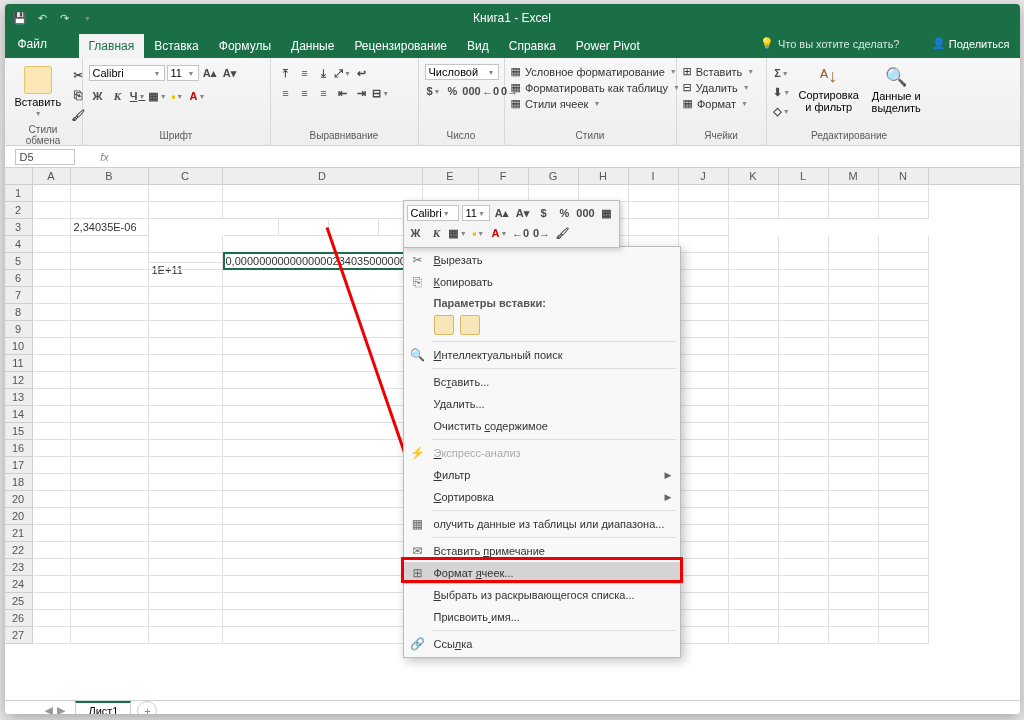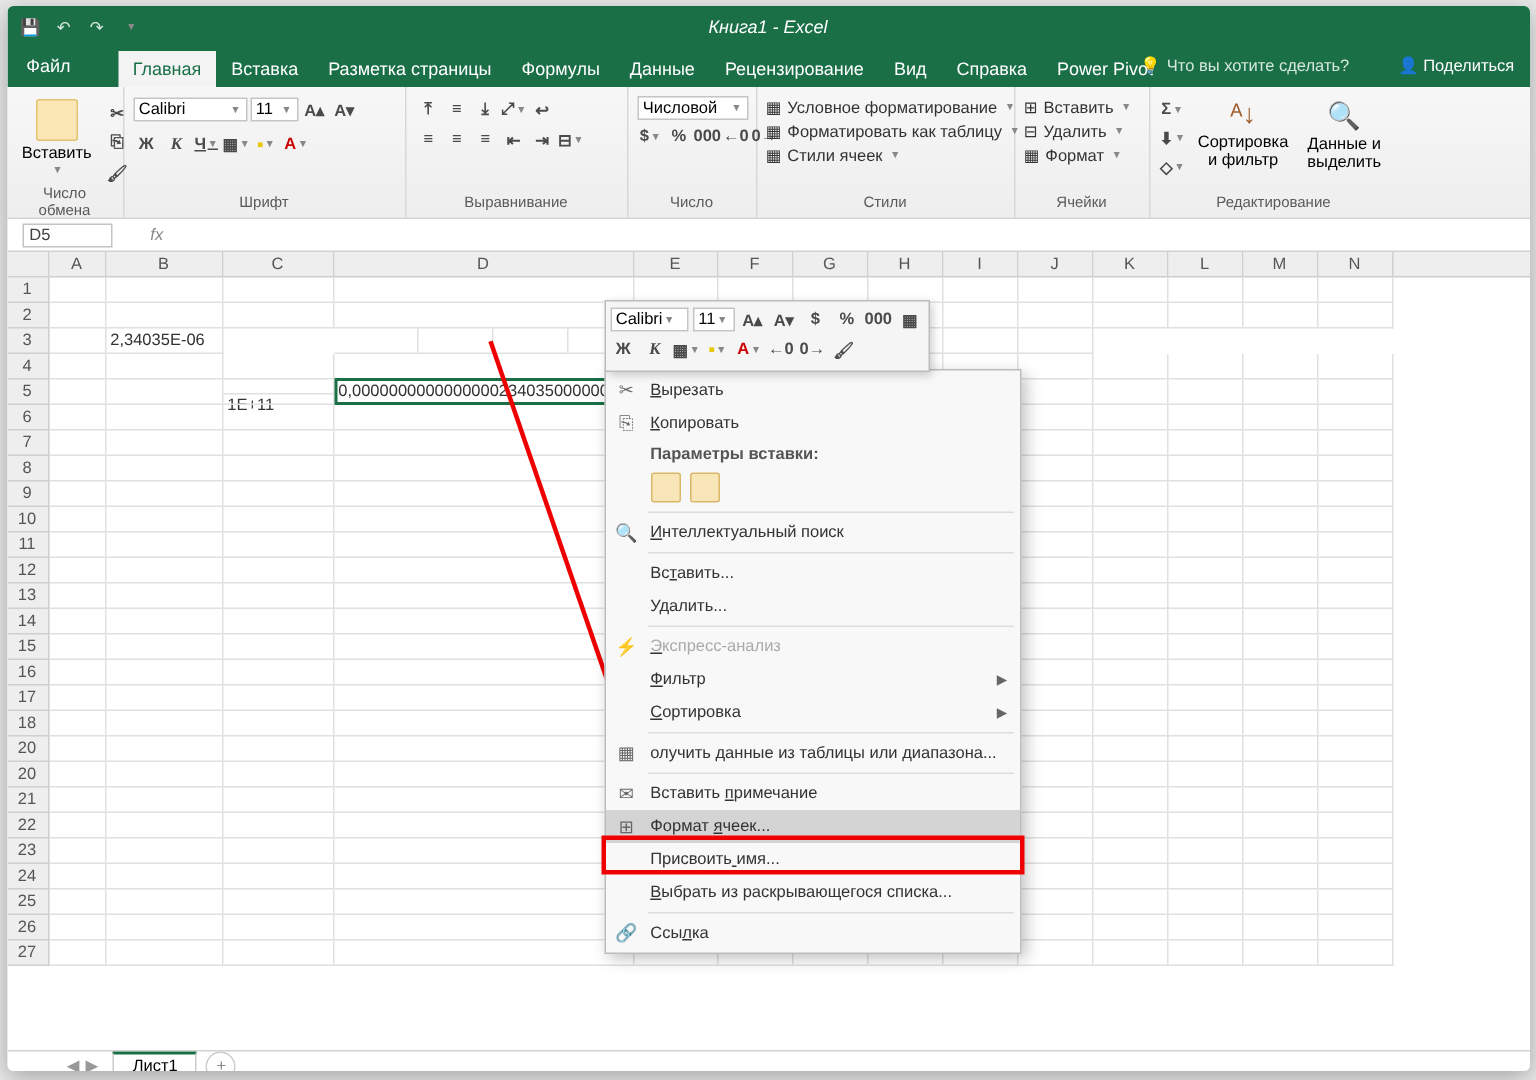--- a/index.html
+++ b/index.html
@@ -1,21 +1,21 @@
 <!DOCTYPE html>
 <html><head>
 <meta charset="utf-8">
 <style>
 * { margin: 0; padding: 0; box-sizing: border-box; font-family: 'Segoe UI', Tahoma, sans-serif; }
 body { background: #e9e9e9; width: 1024px; height: 720px; overflow: hidden; position: relative; }
 .window { background: #fff; width: 1015px; height: 710px; margin: 4px auto; box-shadow: 0 4px 16px rgba(0,0,0,.3); border-radius: 4px; overflow: hidden; position: relative; }
 .titlebar { height: 28px; background: #1a6f47; display: flex; align-items: center; color: #fff; font-size: 12px; position: relative; }
 .qat { display: flex; gap: 6px; padding-left: 8px; align-items: center; }
 .qat-btn { width: 16px; height: 16px; display: flex; align-items: center; justify-content: center; color: #d5e8de; font-size: 11px; }
-.title-center { position: absolute; left: 50%; transform: translateX(-50%); font-size: 12px; font-style: italic; }
+.title-center { position: absolute; left: 50%; transform: translateX(-50%); font-size: 12px; }
 .winctrl { margin-left: auto; display: flex; align-items: center; gap: 2px; }
 .login-btn { background: #fff; color: #333; font-size: 10px; padding: 2px 8px; margin-right: 12px; border-radius: 2px; }
 .wc { width: 36px; height: 28px; display: flex; align-items: center; justify-content: center; color: #fff; font-size: 13px; }
 .tabs { height: 26px; background: #1a6f47; display: flex; align-items: flex-end; padding-left: 26px; }
 .tab { padding: 5px 10px; color: #fff; font-size: 12px; cursor: pointer; }
 .tab.active { background: #f3f3f3; color: #1a6f47; }
 .ribbon { height: 88px; background: linear-gradient(#f7f7f7,#eeeeee); border-bottom: 1px solid #d1d1d1; display: flex; font-size: 11px; }
 .group { border-right: 1px solid #d8d8d8; padding: 2px 6px; display: flex; flex-direction: column; justify-content: space-between; }
 .group-content { flex: 1; display: flex; align-items: flex-start; gap: 4px; padding-top: 4px; }
 .group-label { text-align: center; font-size: 10px; color: #5a5a5a; padding-bottom: 2px; }
@@ -86,21 +86,20 @@
   </div>
 
   <div class="file-btn">Файл</div>
   <div class="tell-me">💡 <span>Что вы хотите сделать?</span></div>
   <div class="share-btn">👤 <span>Поделиться</span></div>
 
   <div class="tabs" id="ribbon-tabs">
       <div style="width:48px"></div>
       <div class="tab active">Главная</div>
       <div class="tab">Вставка</div>
-      <div class="tab">Разметка страницы</div>
       <div class="tab">Формулы</div>
       <div class="tab">Данные</div>
       <div class="tab">Рецензирование</div>
       <div class="tab">Вид</div>
       <div class="tab">Справка</div>
       <div class="tab">Power Pivot</div>
     </div>
 
   <div class="ribbon">
     <div class="group" style="width:78px">
@@ -109,21 +108,21 @@
           <div class="big-icon"></div>
           <span>Вставить</span>
           <span class="dd">▼</span>
         </div>
         <div class="col-stack" style="margin-top:2px">
           <span class="sm-btn">✂</span>
           <span class="sm-btn">⎘</span>
           <span class="sm-btn">🖌</span>
         </div>
       </div>
-      <div class="group-label">Число обмена</div>
+      <div class="group-label">Стили обмена</div>
     </div>
 
     <div class="group" style="width:188px">
       <div class="group-content col-stack">
         <div class="font-row">
           <div class="combo font">
               <span>Calibri</span>
               <span class="dd" style="margin-left:auto">▼</span>
             </div>
           <div class="combo size">
@@ -766,20 +765,23 @@
           <span class="cm-icon">🔍</span>
           <span><span class="u">И</span>нтеллектуальный поиск</span>
         </div>
         <div class="cm-sep"></div>
         <div class="cm-item">
           <span>Вс<span class="u">т</span>авить...</span>
         </div>
         <div class="cm-item">
           <span>Удалить...</span>
         </div>
+        <div class="cm-item">
+          <span>Очистить <span class="u">с</span>одержимое</span>
+        </div>
         <div class="cm-sep"></div>
         <div class="cm-item disabled">
           <span class="cm-icon">⚡</span>
           <span><span class="u">Э</span>кспресс-анализ</span>
         </div>
         <div class="cm-item">
           <span><span class="u">Ф</span>ильтр</span>
           <span class="cm-arrow">▶</span>
         </div>
         <div class="cm-item">
@@ -794,24 +796,24 @@
         <div class="cm-sep"></div>
         <div class="cm-item">
           <span class="cm-icon">✉</span>
           <span>Вставить <span class="u">п</span>римечание</span>
         </div>
         <div class="cm-item" style="background: rgb(212, 212, 212);">
           <span class="cm-icon">⊞</span>
           <span>Формат <span class="u">я</span>чеек...</span>
         </div>
         <div class="cm-item">
+          <span><span class="u">В</span>ыбрать из раскрывающегося списка...</span>
+        </div>
+        <div class="cm-item">
           <span>Присвоить<span class="u"> </span>имя...</span>
-        </div>
-        <div class="cm-item">
-          <span><span class="u">В</span>ыбрать из раскрывающегося списка...</span>
         </div>
         <div class="cm-sep"></div>
         <div class="cm-item">
           <span class="cm-icon">🔗</span>
           <span>Ссы<span class="u">л</span>ка</span>
         </div>
       </div>
     <div class="highlight-box" style="left:396px;top:389px;width:282px;height:26px"></div>
   </div>
 

